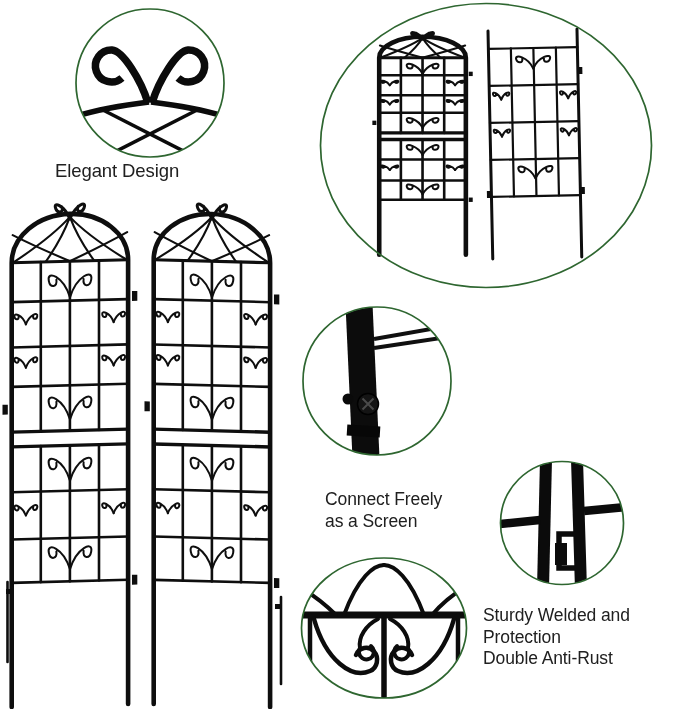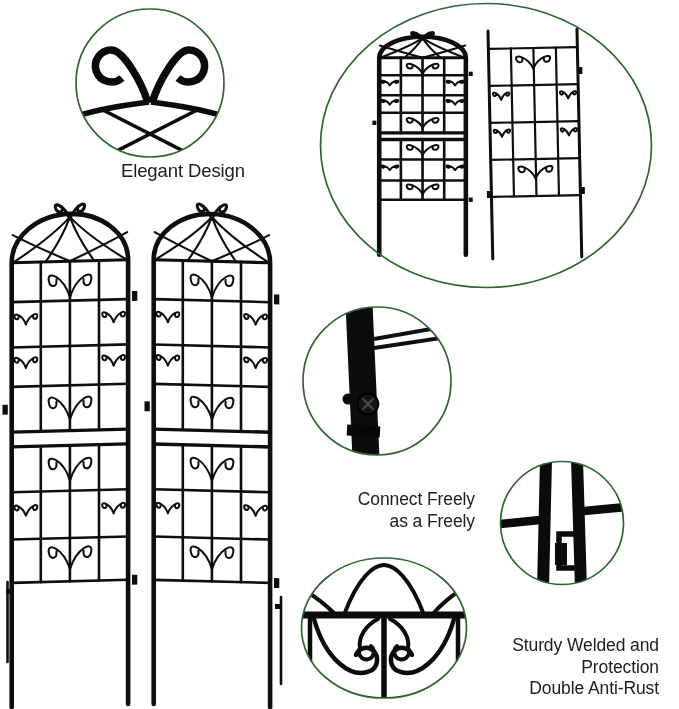--- a/index.html
+++ b/index.html
@@ -1,19 +1,19 @@
 <!DOCTYPE html>
 <html><head>
 <meta charset="utf-8">
 <style>
   html,body{margin:0;padding:0;background:#ffffff;}
   #stage{position:relative;width:679px;height:709px;background:#ffffff;overflow:hidden;
          font-family:"Liberation Sans",sans-serif;}
   .abs{position:absolute;}
-  .cap{color:#202020;text-align:right;line-height:21px;font-size:17.5px;letter-spacing:-0.1px;}
+  .cap{color:#202020;text-align:left;line-height:21px;font-size:17.5px;letter-spacing:-0.1px;}
   .cap.big{font-size:18.5px;}
   svg{display:block;}
   svg path, svg line, svg circle, svg ellipse{vector-effect:non-scaling-stroke;}
 </style>
 </head>
 <body>
 
 <div id="stage">
 
   <svg width="0" height="0" style="position:absolute" aria-hidden="true">
@@ -122,41 +122,41 @@
       <circle cx="68" cy="100" r="10.5" fill="#141414" stroke="#000" stroke-width="1.5"></circle>
       <path d="M62.5,94.5 L73.5,105.5 M73.5,94.5 L62.5,105.5" stroke="#4a4a4a" stroke-width="2" fill="none"></path>
       <path d="M47,126 L80,128" stroke="#070707" stroke-width="11" fill="none"></path>
     </g>
     <circle cx="77" cy="77" r="74" fill="none" stroke="#2e6630" stroke-width="1.7"></circle>
   </svg>
 
 
   <div class="abs cap" style="left:325px;top:488px;width:150px;line-height:22px">
     <div>Connect Freely</div>
-    <div>as a Freely</div>
+    <div>as a Screen</div>
   </div>
 
   <svg class="abs" style="left:496px;top:459px" width="132" height="130" viewBox="0 0 132 130">
     <defs>
         <clipPath id="cHk">
           <circle cx="66" cy="64" r="61.5"></circle>
         </clipPath>
       </defs>
     <g clip-path="url(#cHk)" stroke="#0b0b0b" fill="none" stroke-linecap="butt">
       <path d="M50,0 L47,130" stroke-width="12"></path>
       <path d="M81,0 L85,130" stroke-width="12"></path>
       <path d="M4,65 L44,61" stroke-width="8.5"></path>
       <path d="M88,52 L130,48" stroke-width="8.5"></path>
       <path d="M80,75 L63,75 L63,109 L80,109" stroke-width="5.5"></path>
       <rect x="59" y="84" width="12" height="22" fill="#0b0b0b" stroke="none"></rect>
     </g>
     <circle cx="66" cy="64" r="61.5" fill="none" stroke="#2e6630" stroke-width="1.7"></circle>
   </svg>
 
-  <div class="abs cap" style="left:483px;top:635px;width:176px;line-height:21.5px">
+  <div class="abs cap" style="left:483px;top:605px;width:176px;line-height:21.5px">
     <div>Sturdy Welded and</div>
     <div>Protection</div>
     <div>Double Anti-Rust</div>
   </div>
 
   <svg class="abs" style="left:300px;top:557px" width="168" height="142" viewBox="0 0 168 142">
     <defs>
         <clipPath id="cBs">
           <ellipse cx="84" cy="71" rx="82.5" ry="70"></ellipse>
         </clipPath>

